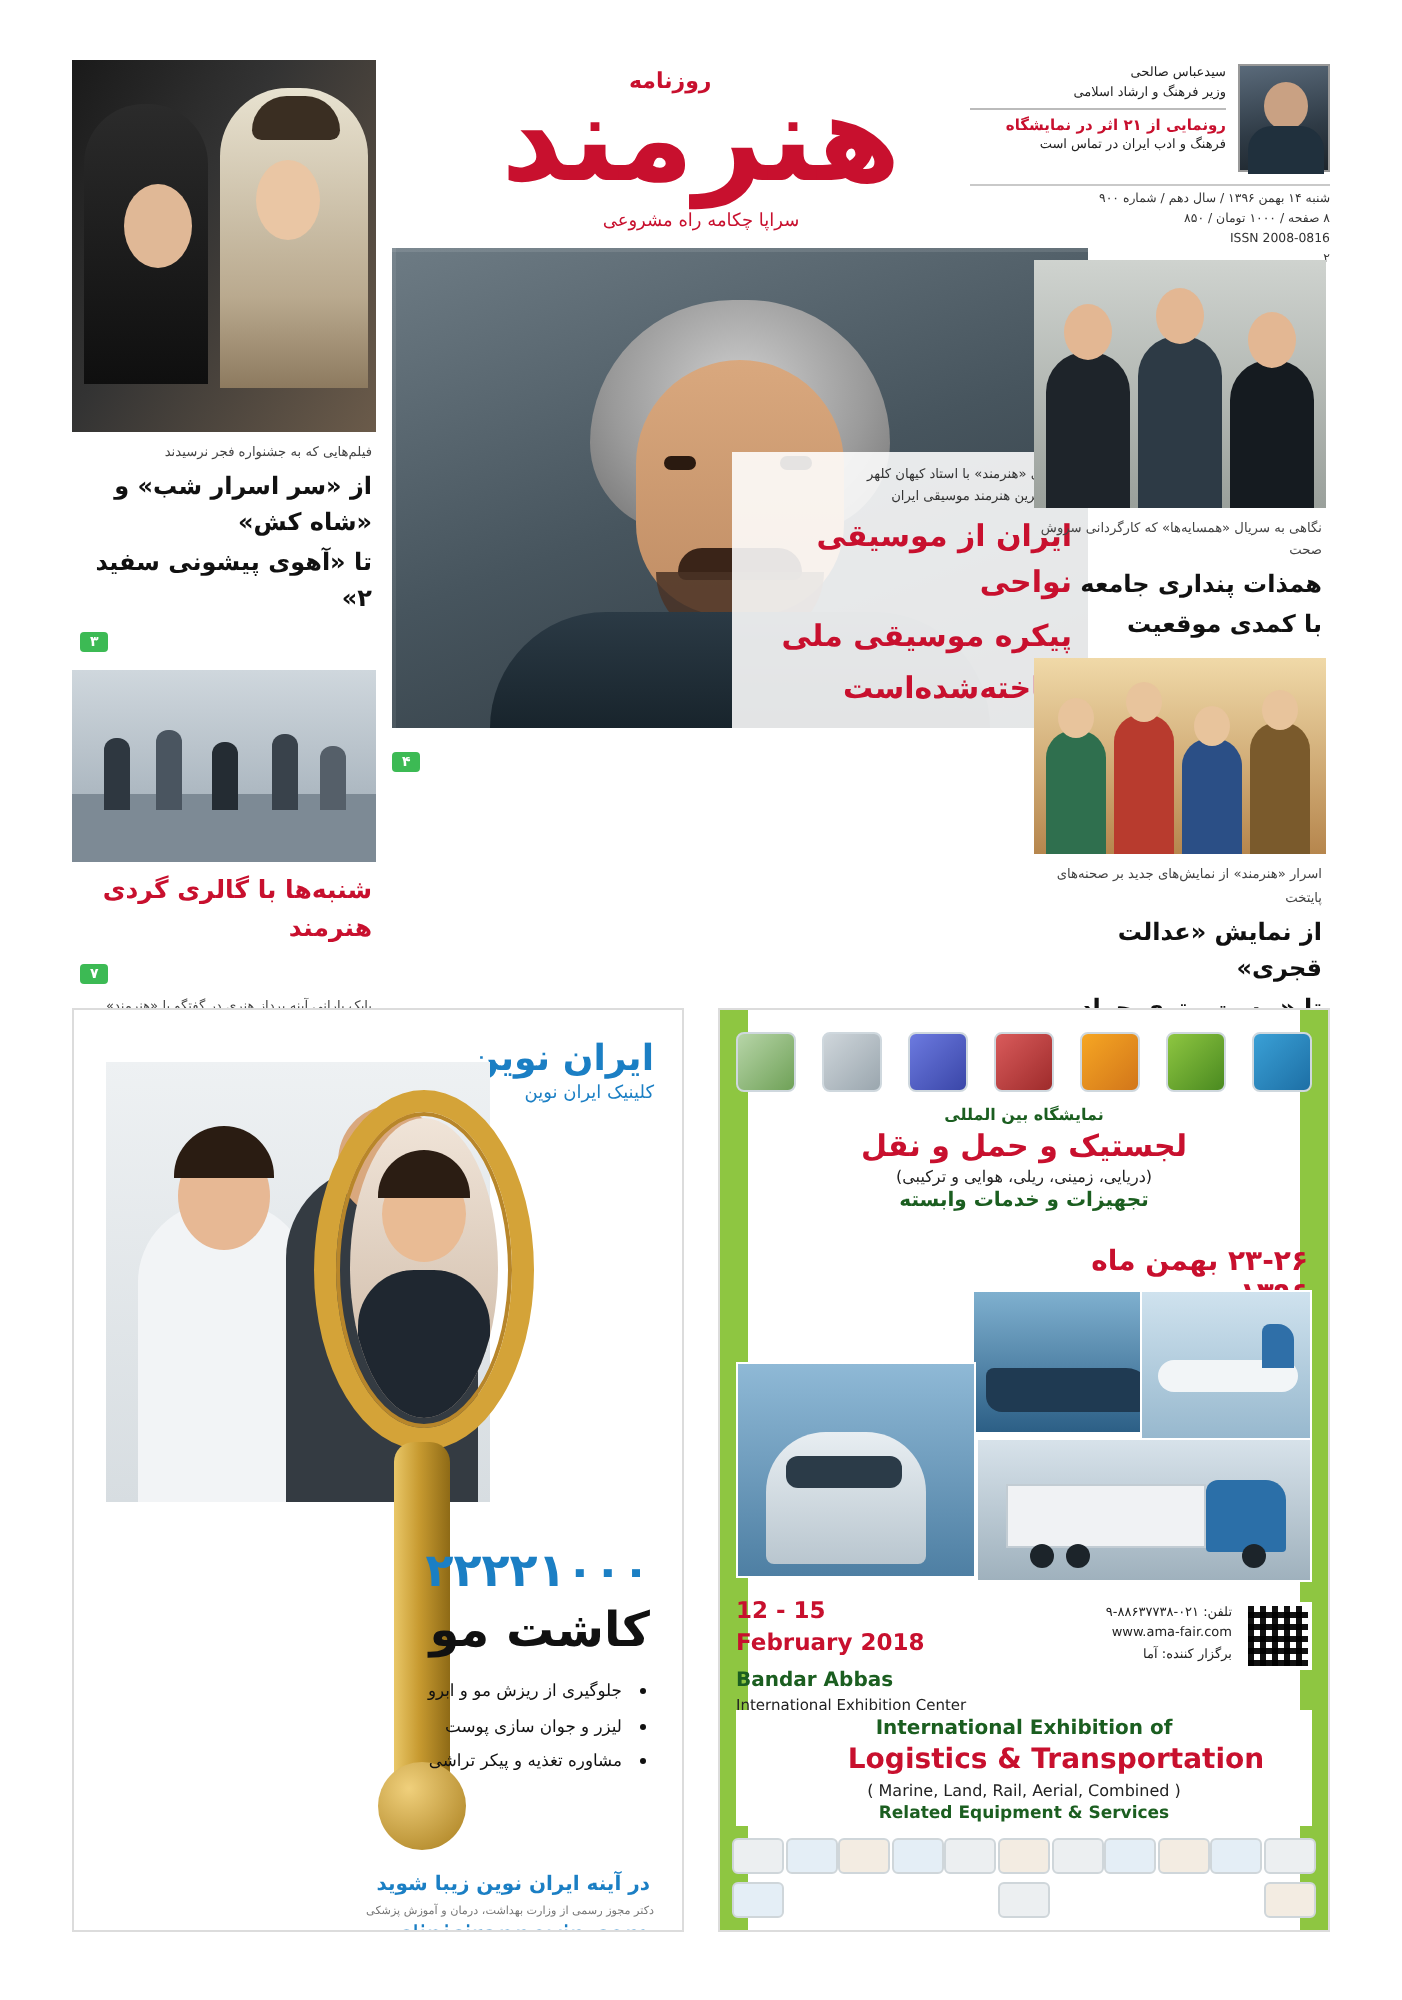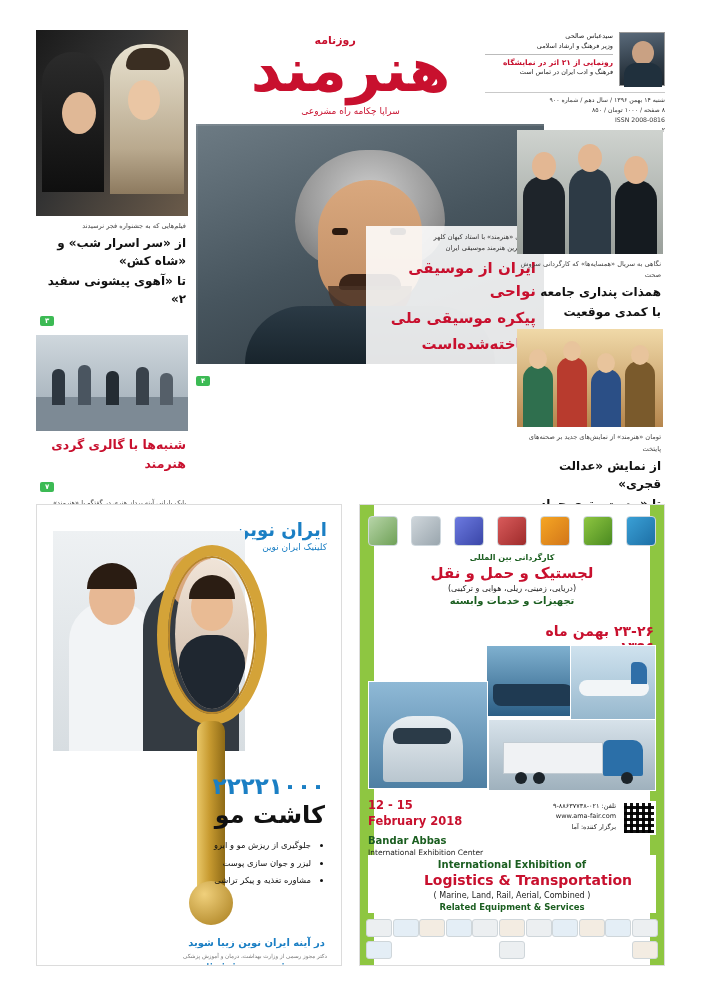--- a/index.html
+++ b/index.html
@@ -701,21 +701,21 @@
       <div class="t b"></div>
       <div class="t c"></div>
       <div class="t d"></div>
       <div class="hd a"></div>
       <div class="hd b"></div>
       <div class="hd c"></div>
       <div class="hd d"></div>
     </div>
 
     <div class="cap">
-      <div class="lead">تومان «هنرمند» از نمایش‌های جدید بر صحنه‌های پایتخت</div>
+      <div class="lead">اسرار «هنرمند» از نمایش‌های جدید بر صحنه‌های پایتخت</div>
       <div class="hl">از نمایش «عدالت قجری»</div>
       <div class="hl">تا «بیست متری جواد به»</div>
       <div class="pnum-row">
         <span class="pnum">۵</span>
       </div>
     </div>
   </div>
 
   <div class="ad-left">
     <div class="brand">
@@ -766,21 +766,21 @@
       <div class="lg c1"></div>
       <div class="lg c2"></div>
       <div class="lg c3"></div>
       <div class="lg c4"></div>
       <div class="lg c5"></div>
       <div class="lg c6"></div>
       <div class="lg c7"></div>
     </div>
 
     <div class="expo-head">
-      <div class="t1">کارگردانی بین المللی</div>
+      <div class="t1">نمایشگاه بین المللی</div>
       <div class="t2">لجستیک و حمل و نقل</div>
       <div class="t3">(دریایی، زمینی، ریلی، هوایی و ترکیبی)</div>
       <div class="t4">تجهیزات و خدمات وابسته</div>
     </div>
 
     <div class="expo-date-fa">
       <div class="d1">۲۳-۲۶ بهمن ماه ۱۳۹۶</div>
       <div class="d2">محل دائمی نمایشگاه‌های بین المللی</div>
       <div class="d2">بندرعباس</div>
     </div>

